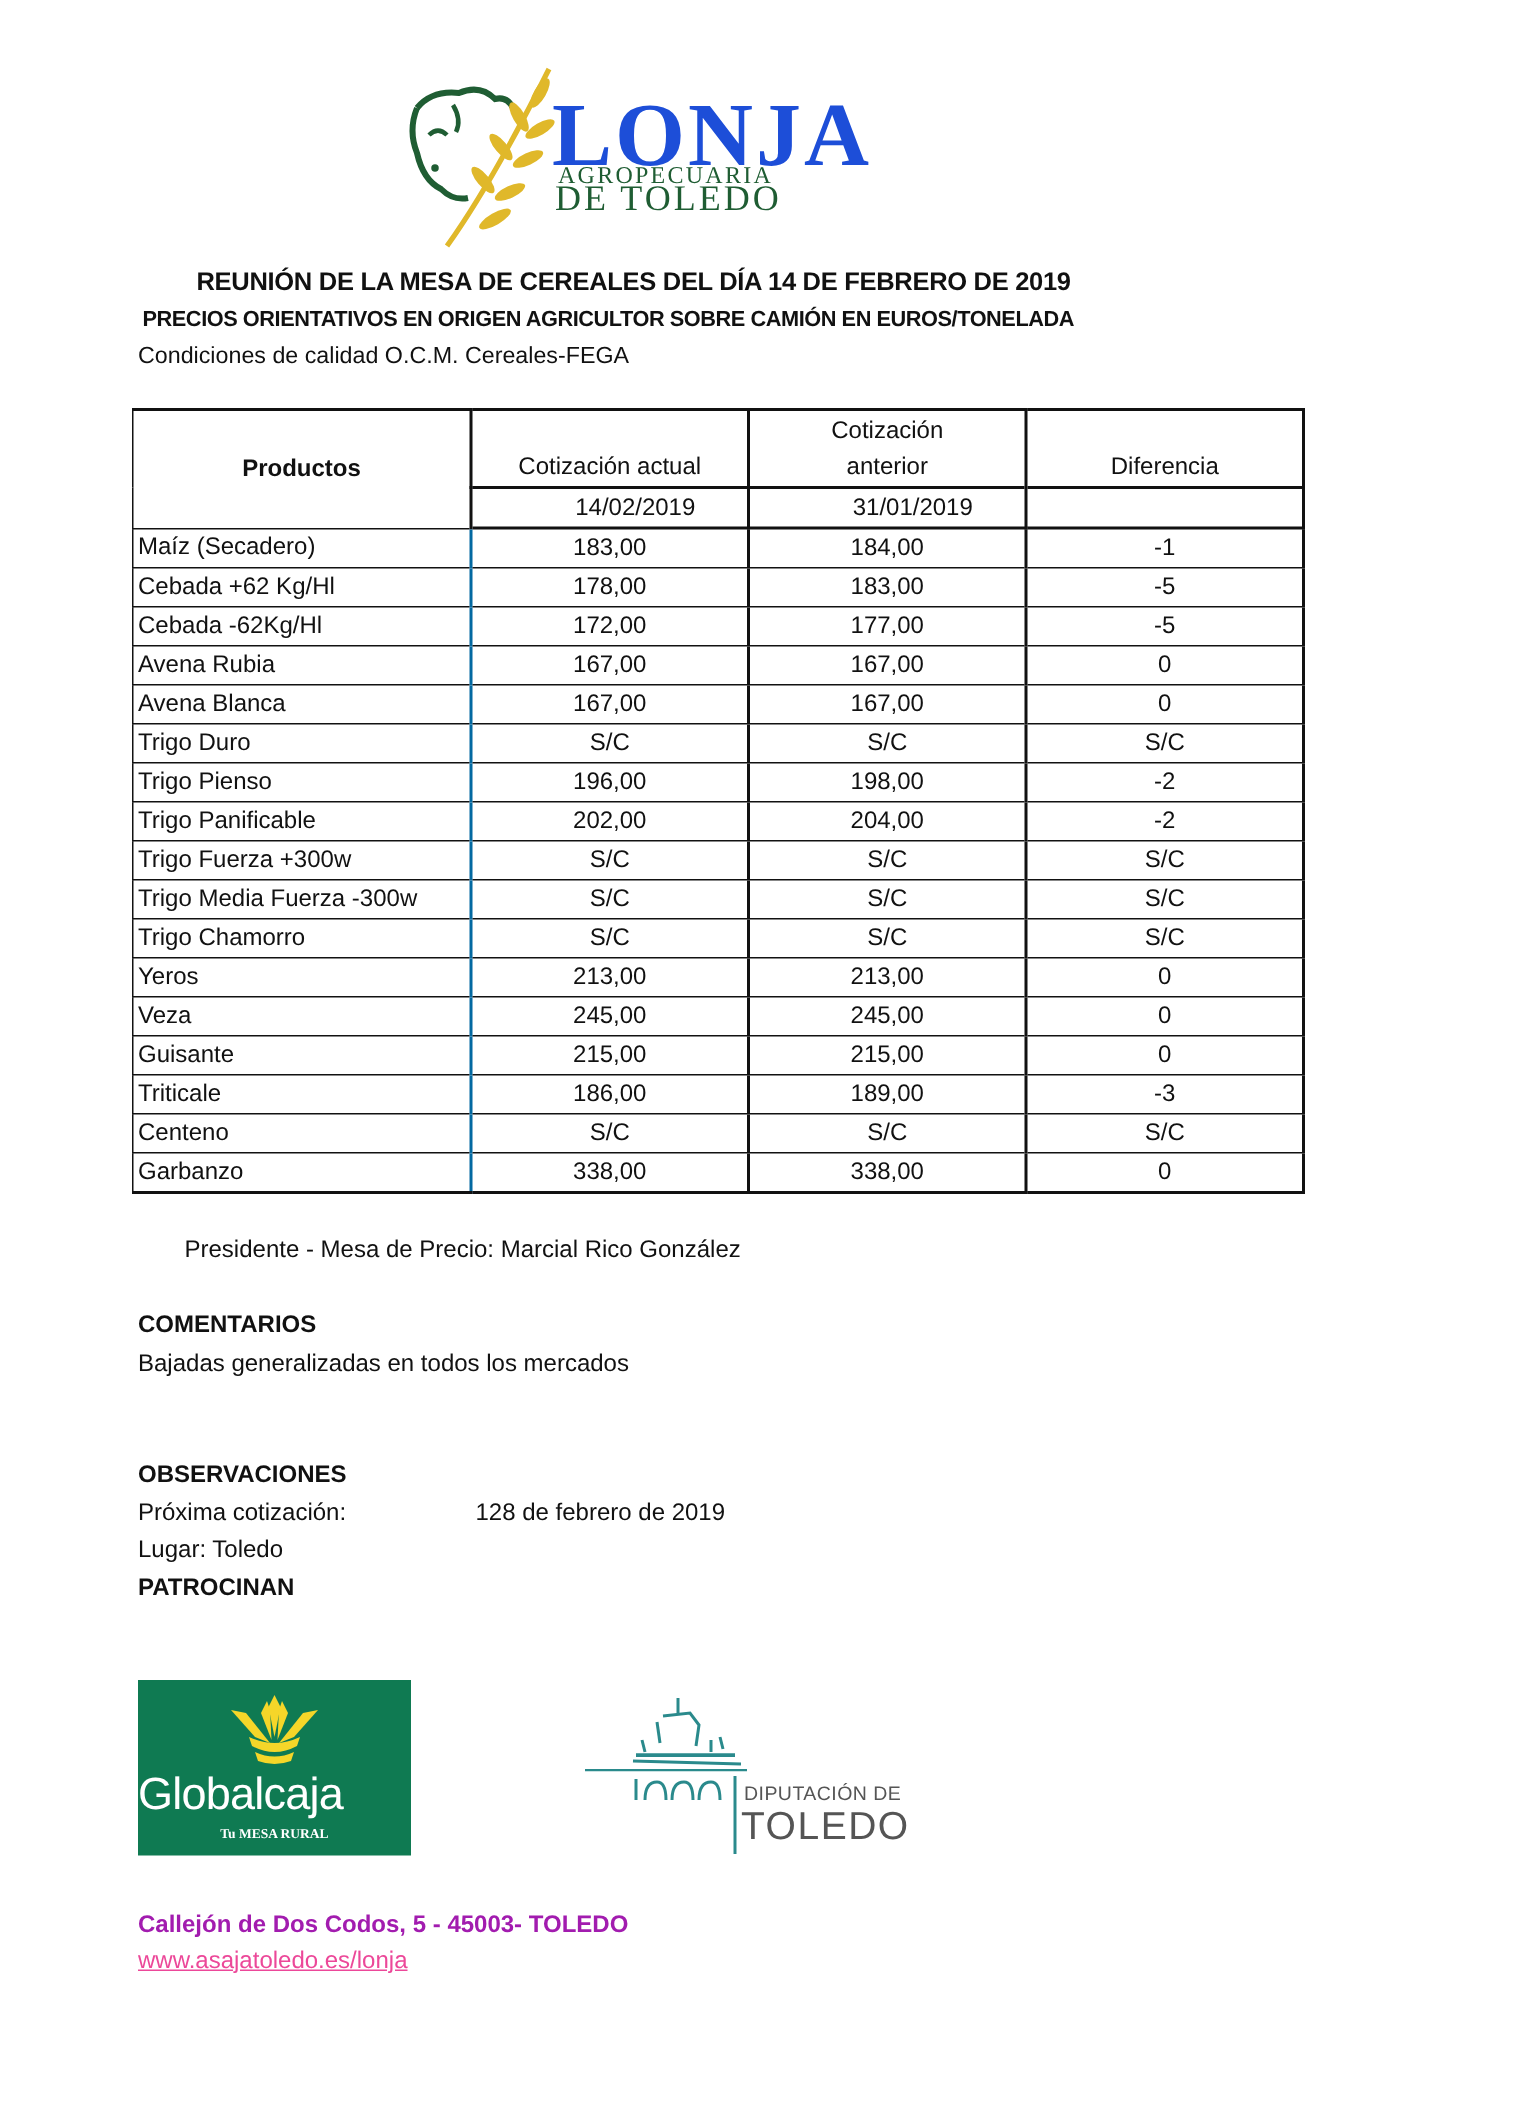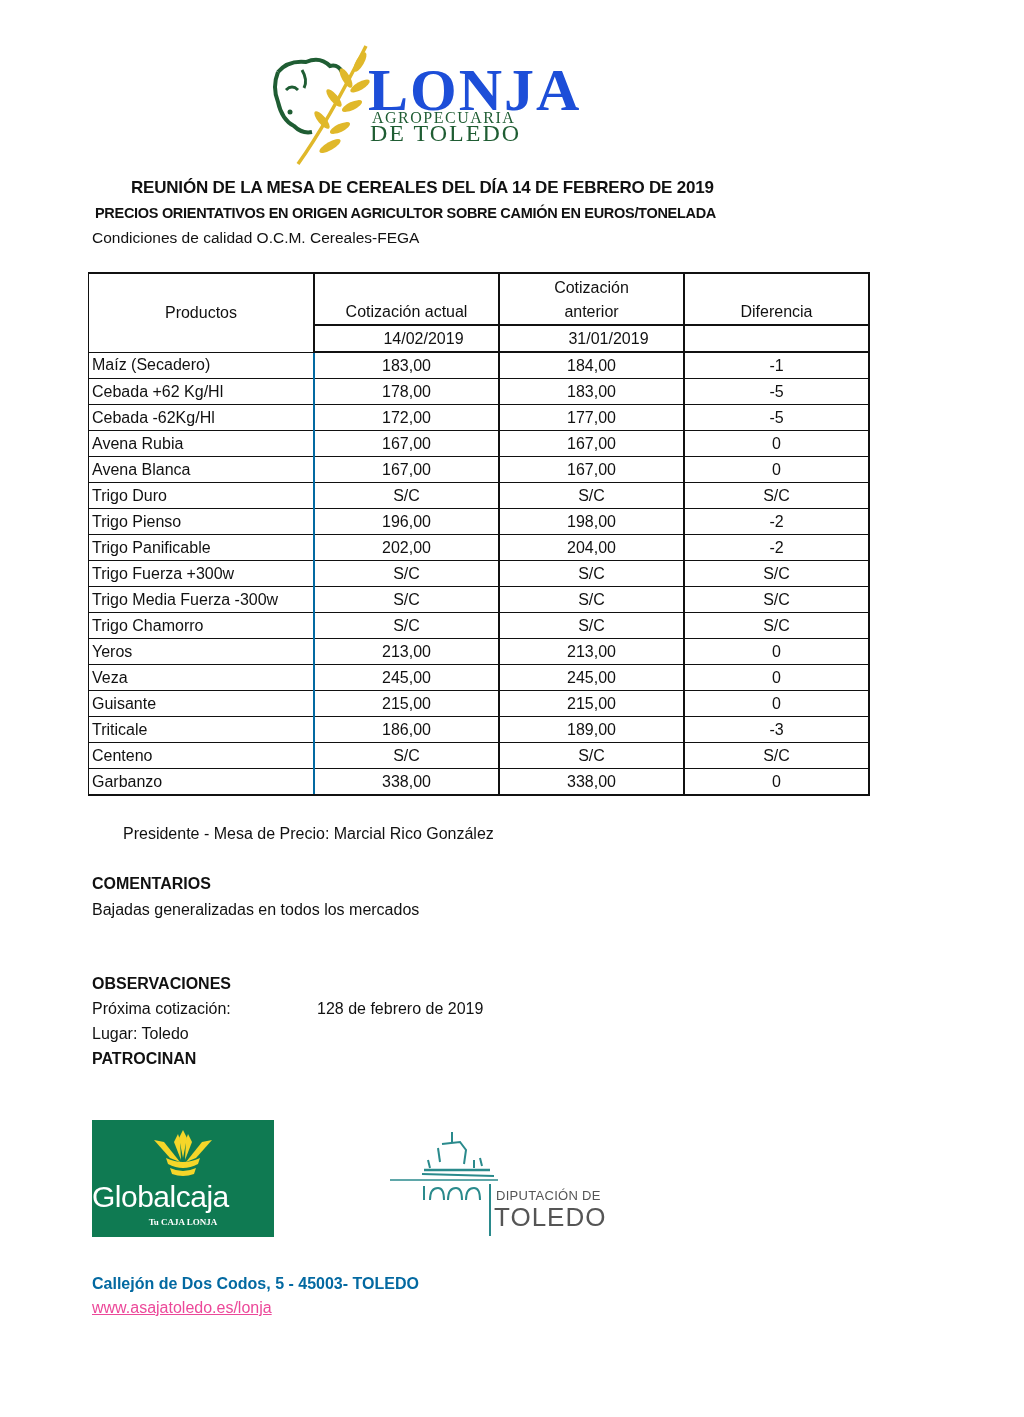--- a/index.html
+++ b/index.html
@@ -20,21 +20,21 @@
   .title2 { left: 95px; top: 205px; font-size: 14.5px; font-weight: bold; letter-spacing: -0.3px; }
   .subtitle { left: 92px; top: 229px; font-size: 15.5px; }
 
   table.prices {
     position: absolute; left: 88px; top: 272px; border-collapse: collapse;
     font-size: 16px;
   }
   table.prices td, table.prices th {
     border: 1px solid #111; padding: 0 3px; height: 25px; line-height: 24px; font-weight: normal;
   }
-  table.prices th.prod { width: 218px; font-weight: normal; text-align: center; vertical-align: middle; border-right: 2px solid #111; }
+  table.prices th.prod { width: 218px; font-weight: bold; text-align: center; vertical-align: middle; border-right: 2px solid #111; }
   table.prices .c1 { width: 143px; text-align: center; border-left: 2px solid #111; border-right: 2px solid #111; }
   table.prices .c2 { width: 143px; text-align: center; border-right: 2px solid #111; }
   table.prices .c3 { width: 143px; text-align: center; border-right: 2px solid #111; }
   table.prices td.name { text-align: left; border-right: 2px solid #0369a1; }
   table.prices tr.hdr th { height: 50px; vertical-align: bottom; line-height: 24px; }
   table.prices tr.hdr th.prod { vertical-align: middle; }
   table.prices tr.dates td { border-top: 2px solid #111; border-bottom: 2px solid #111; padding-left: 37px; }
   table.prices tr.hdr th { border-top: 2px solid #111; margin-top: 16px; }
   table.prices tr.last td { border-bottom: 2px solid #111; }
   table.prices td.name, table.prices th.prod { border-left: 1px solid #111; }
@@ -44,21 +44,21 @@
 
   .globalcaja { left: 92px; top: 1120px; width: 182px; height: 117px; background: #0f7a52; }
   .gc-name { position: absolute; left: 0; right: 0; top: 60px; text-align: left; color: #fff;
     font-size: 30px; font-weight: normal; letter-spacing: -0.5px; }
   .gc-tag { position: absolute; left: 0; right: 0; top: 97px; text-align: center; color: #fff; font-size: 9px; font-family: "Liberation Serif", serif; font-weight: bold; }
 
   .dipu { left: 390px; top: 1128px; width: 225px; height: 110px; }
   .dipu-l1 { position: absolute; left: 106px; top: 60px; color: #555; font-size: 13px; letter-spacing: 0.3px; }
   .dipu-l2 { position: absolute; left: 104px; top: 74px; color: #555; font-size: 26px; letter-spacing: 1px; }
 
-  .address { left: 92px; top: 1275px; color: #0369a1; font-weight: bold; font-size: 16px; text-align: right; }
+  .address { left: 92px; top: 1275px; color: #a21caf; font-weight: bold; font-size: 16px; text-align: right; }
   .web { left: 92px; top: 1299px; color: #ec4899; text-decoration: underline; font-size: 16px; }
 </style>
 </head>
 <body>
 
 <div class="abs logo-wrap">
   <svg width="110" height="125" viewBox="0 0 110 125">
 
     <path d="M10 30 Q20 18 38 20 Q52 14 62 24 Q70 22 74 30" fill="none" stroke="#1f5d33" stroke-width="4"></path>
     <path d="M10 30 Q4 45 10 60 Q14 78 26 84 Q34 92 44 90" fill="none" stroke="#1f5d33" stroke-width="4"></path>
@@ -225,21 +225,21 @@
       <path d="M35 2 L31 10 L35 30 L39 10 Z"></path>
       <path d="M30 6 L26 14 L33 32 L32 12 Z"></path>
       <path d="M40 6 L44 14 L37 32 L38 12 Z"></path>
       <path d="M6 12 L16 14 L32 34 L22 30 Z"></path>
       <path d="M64 12 L54 14 L38 34 L48 30 Z"></path>
       <path d="M18 30 Q35 38 52 30 L50 36 Q35 44 20 36 Z"></path>
       <path d="M22 40 Q35 46 48 40 L46 46 Q35 50 24 46 Z"></path>
     </g>
   </svg>
   <div class="gc-name">Globalcaja</div>
-  <div class="gc-tag">Tu CAJA LONJA</div>
+  <div class="gc-tag">Tu MESA RURAL</div>
 </div>
 
 <div class="abs dipu">
   <svg class="abs" style="left:0; top:0;" width="110" height="110" viewBox="0 0 110 110">
     <g stroke="#2a8a8c" fill="none" stroke-width="2">
       <path d="M62 4 L62 14"></path>
       <path d="M52 16 L70 14 L76 22 L74 36"></path>
       <path d="M48 20 L50 34"></path>
       <path d="M38 32 L40 40 M84 32 L84 40 M90 30 L92 38"></path>
       <path d="M34 42 L100 42" stroke-width="2.5"></path>

